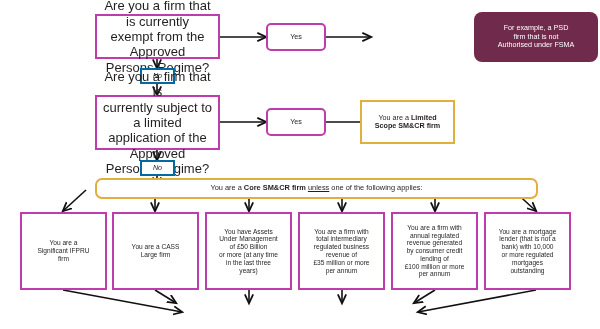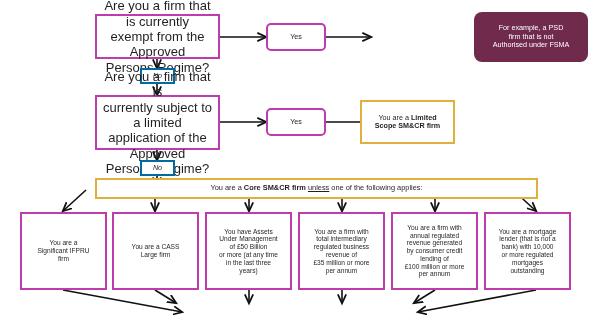--- a/index.html
+++ b/index.html
@@ -135,21 +135,21 @@
 
   <div class="node yes-pill" style="left:266px; top:23px; width:60px; height:28px;">
     <span class="txt">Yes</span>
   </div>
 
   <div class="node no-box" style="left:140px; top:68px; width:35px; height:16px;">
     <span class="txt">No</span>
   </div>
 
 
-  <div class="node maroon-box" style="left:474px; top:12px; width:114px; height:50px;">
+  <div class="node maroon-box" style="left:474px; top:12px; width:124px; height:50px;">
     <span class="txt">For example, a PSD
 firm that is not
 Authorised under FSMA</span>
   </div>
 
   <div class="node q-box" style="left:95px; top:95px; width:125px; height:55px;">
     <span class="txt">Are you a firm that is
 currently subject to a limited
 application of the Approved
 Persons Regime?</span>
@@ -161,21 +161,21 @@
 
   <div class="node no-box" style="left:140px; top:160px; width:35px; height:16px;">
     <span class="txt">No</span>
   </div>
 
   <div class="node gold-box" style="left:360px; top:100px; width:95px; height:44px;">
     <span class="txt"><span>You are a </span><b>Limited</b><br><b>Scope SM&amp;CR firm</b></span>
   </div>
 
 
-  <div class="node gold-box" style="left:95px; top:178px; width:443px; height:21px; font-size:7.4px;">
+  <div class="node gold-box" style="left:95px; top:178px; width:443px; height:21px; font-size:7.4px;border-radius:7px;">
     <span class="txt"><span>You are a </span><b>Core SM&amp;CR firm</b><span>&nbsp;</span><span class="u-line">unless</span><span> one of the following applies:</span></span>
   </div>
 
   <div class="node cond-box" style="left:20px; top:212px; width:87px; height:78px;">
     <span class="txt">You are a
 Significant IFPRU
 firm</span>
   </div>
   <div class="node cond-box" style="left:112px; top:212px; width:87px; height:78px;">
     <span class="txt">You are a CASS

